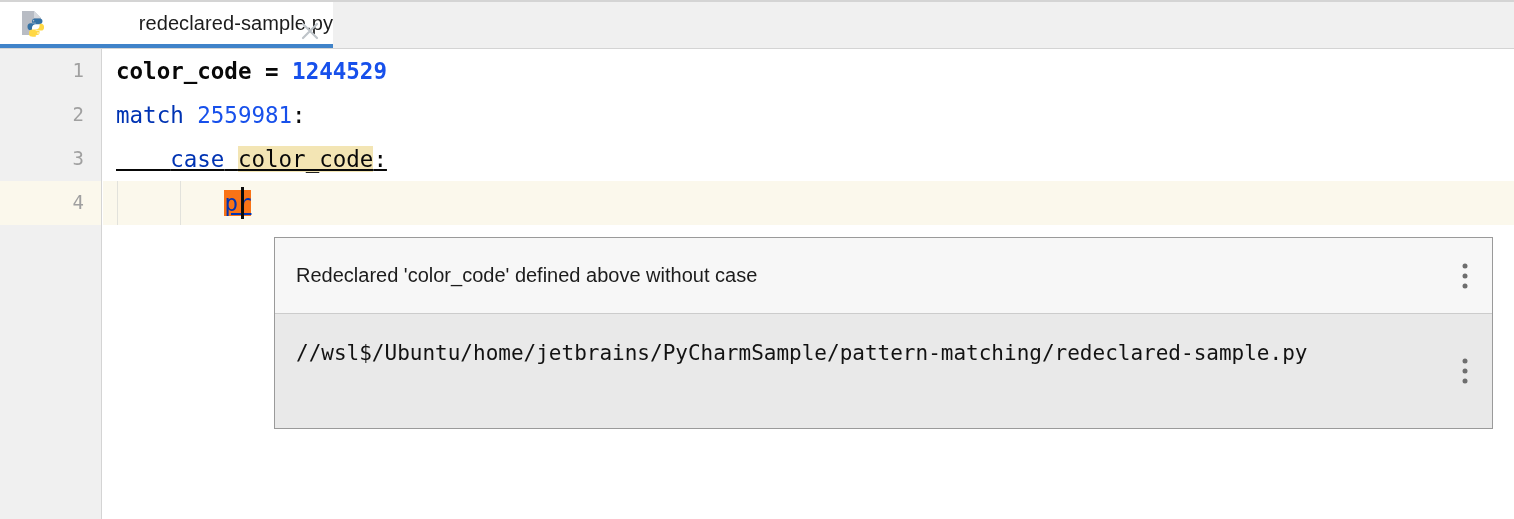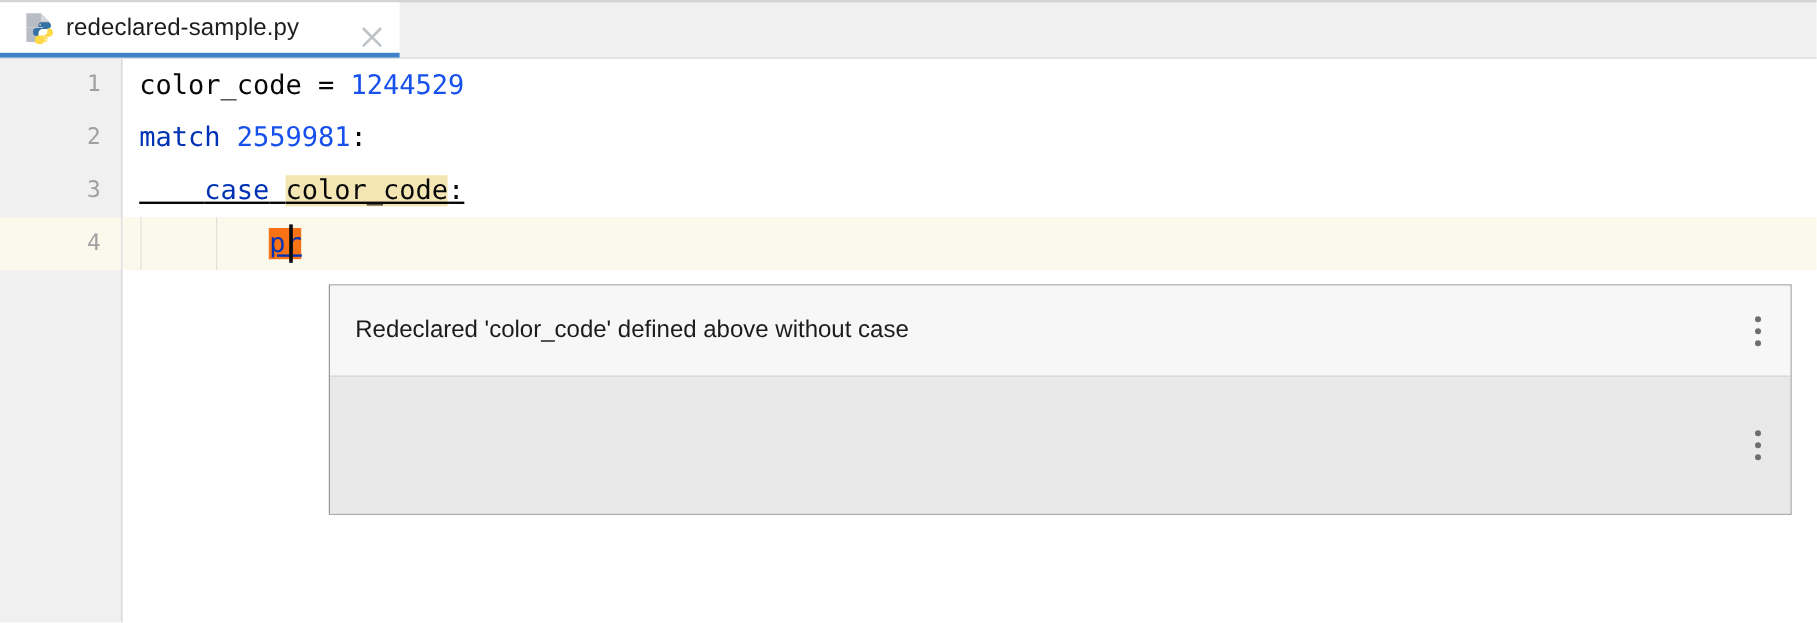--- a/index.html
+++ b/index.html
@@ -40,20 +40,21 @@
   .tab {
     position: absolute;
     left: 0; top: 2px;
     width: 333px;
     height: 42px;
     background: #ffffff;
     display: flex;
     align-items: center;
     box-sizing: border-box;
     padding-left: 18px;
+    justify-content: space-between;
   }
   .tab-underline {
     position: absolute;
     left: 0; top: 44px;
     width: 333px;
     height: 4px;
     background: #4083c9;
   }
   .tab-icon {
     width: 30px;
@@ -263,21 +264,21 @@
       <div class="lineno" style="top:98px;">3</div>
       <div class="lineno" style="top:142px;">4</div>
     </div>
 
     <div class="code-area">
 
       <div class="line-hl" style="top:132px;"></div>
       <div class="indent-guide" style="left:14px; top:132px;"></div>
       <div class="indent-guide" style="left:77px; top:132px;"></div>
 
-      <div class="code-line" style="top:0px; left:13px;"><span class="plain">color_code</span><span class="plain"> = </span><span class="num">1244529</span></div>
+      <div class="code-line" style="top:0px; left:13px;font-weight:bold;"><span class="plain">color_code</span><span class="plain"> = </span><span class="num">1244529</span></div>
 
       <div class="code-line" style="top:44px; left:13px;"><span class="kw">match</span><span class="plain"> </span><span class="num">2559981</span><span class="plain">:</span></div>
 
       <div class="code-line" style="top:88px; left:13px;text-decoration:underline;"><span class="plain">    </span><span class="kw">case</span><span class="plain"> </span><span class="ident-hl">color_code</span><span class="plain">:</span></div>
 
       <div class="code-line" style="top:132px; left:13px;"><span class="plain">        </span><span class="kw sel-bg">pr</span></div>
 
       <div class="caret" style="left:138px; top:138px;"></div>
     </div>
 
@@ -288,20 +289,21 @@
         <span class="kebab">
           <span class="kebab-dots">
               <i></i>
               <i></i>
               <i></i>
             </span>
         </span>
       </div>
 
       <div class="popup-section popup-bottom">
+        <div class="popup-code">//wsl$/Ubuntu/home/jetbrains/PyCharmSample/pattern-matching/redeclared-sample.py</div>
         <span class="kebab">
           <span class="kebab-dots">
               <i></i>
               <i></i>
               <i></i>
             </span>
         </span>
       </div>
 
     </div>

